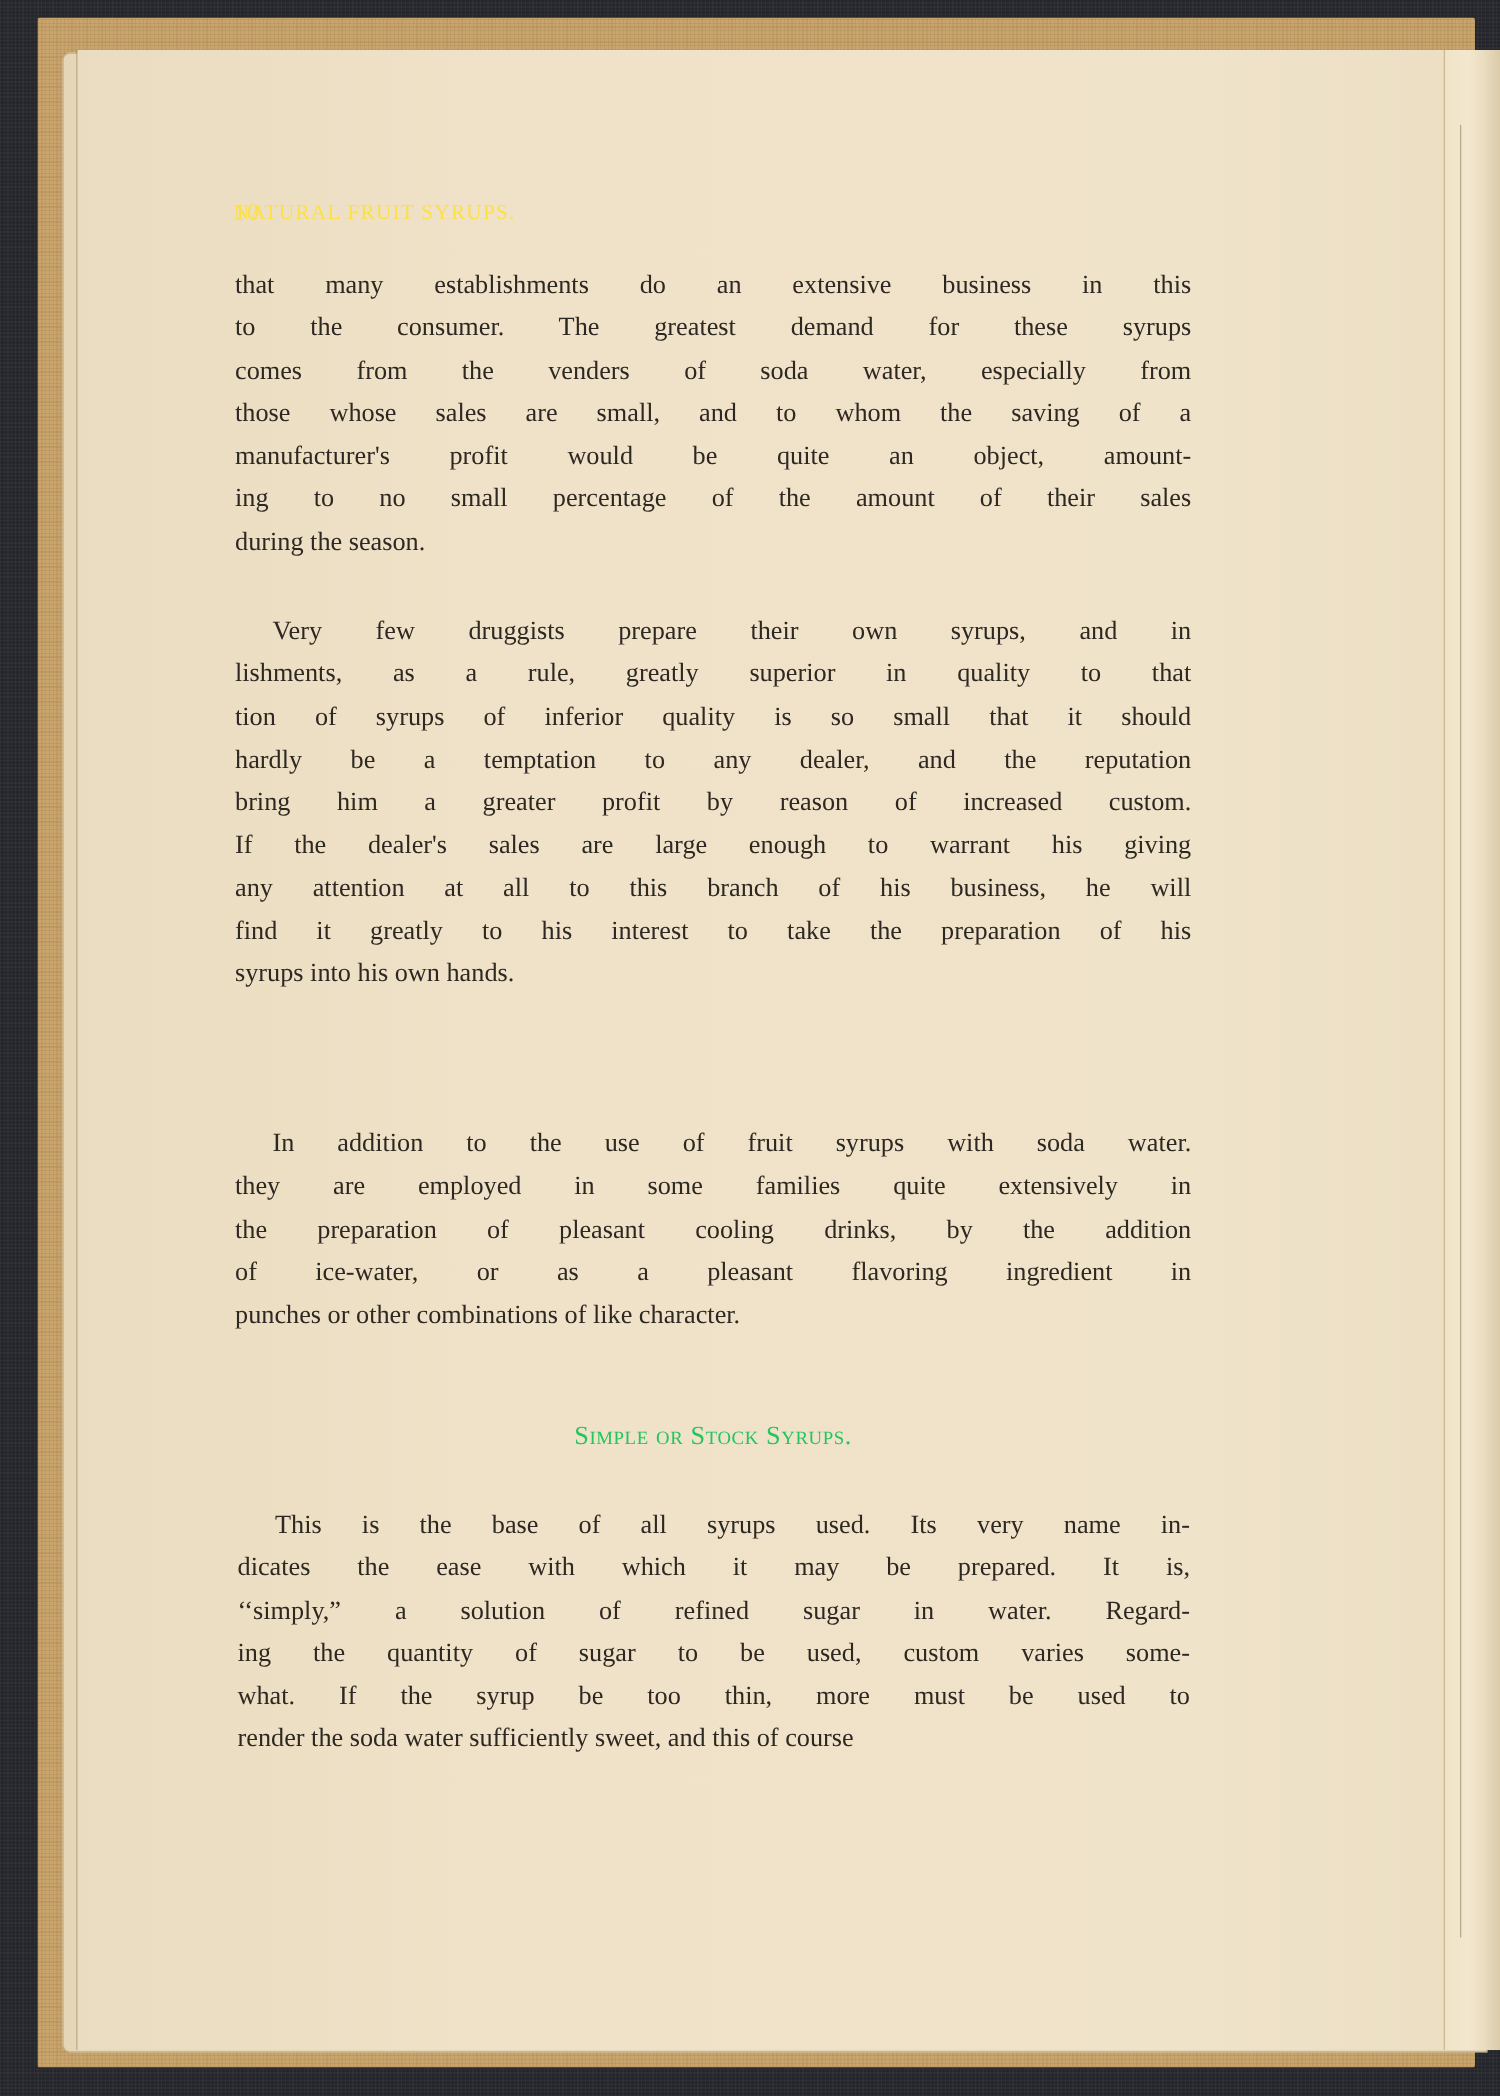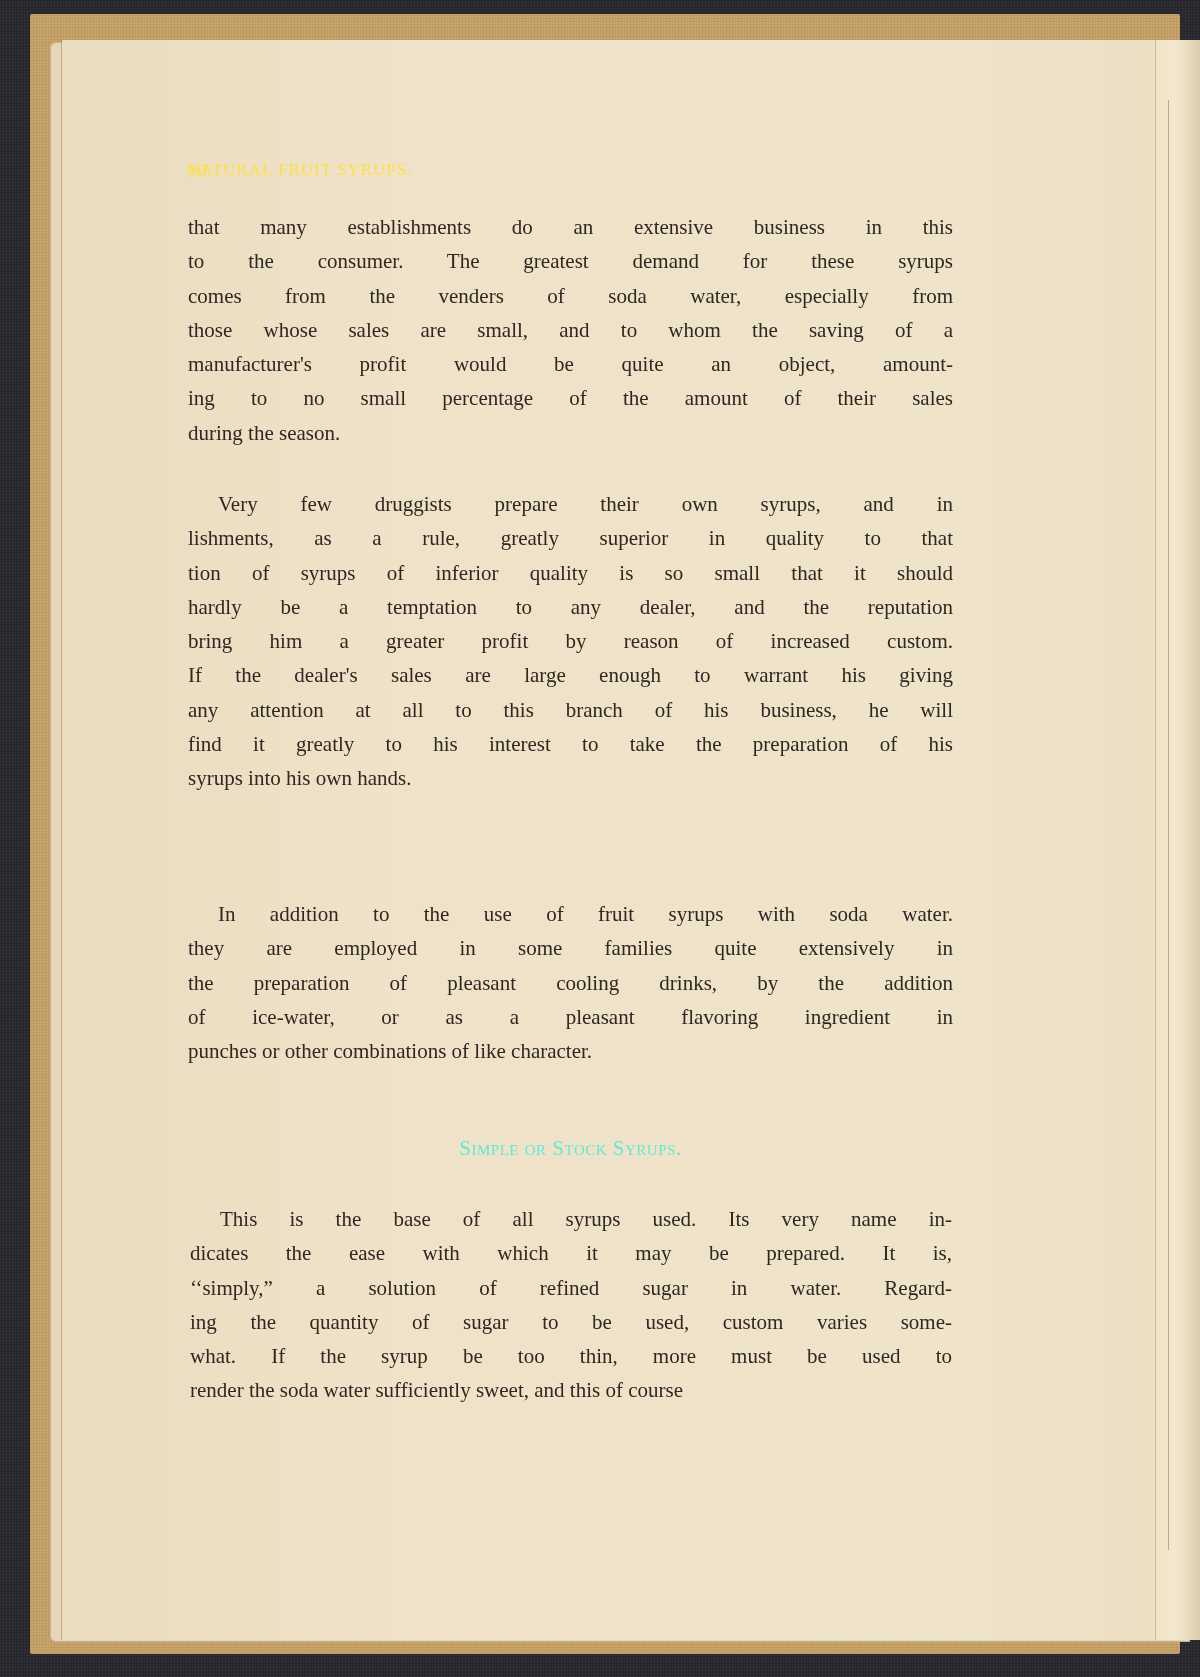--- a/index.html
+++ b/index.html
@@ -54,21 +54,21 @@
     color:#2e2822; font-size:21px; line-height:34.3px;
   }
   .line { display:block; white-space:nowrap; text-align:justify; text-align-last:justify; height:34.3px; }
   .line.last { text-align-last:left; }
   .line.indent { padding-left:30px; }
   .block1 { top:210px; }
   .block2 { top:487px; }
   .block3 { top:897px; }
   .section-heading {
     position:absolute; top:1136px; left:188px; width:765px; text-align:center;
-    color:#5eead4; font-size:21px; font-variant:small-caps; letter-spacing:0.5px;
+    color:#22c55e; font-size:21px; font-variant:small-caps; letter-spacing:0.5px;
   }
   .block4 { top:1202px; left:190px; width:762px; }
 </style>
 </head>
 <body>
 
 <div class="cloth"></div>
 <div class="board"></div>
 <div class="flyleaf"></div>
 <div class="page"></div>

